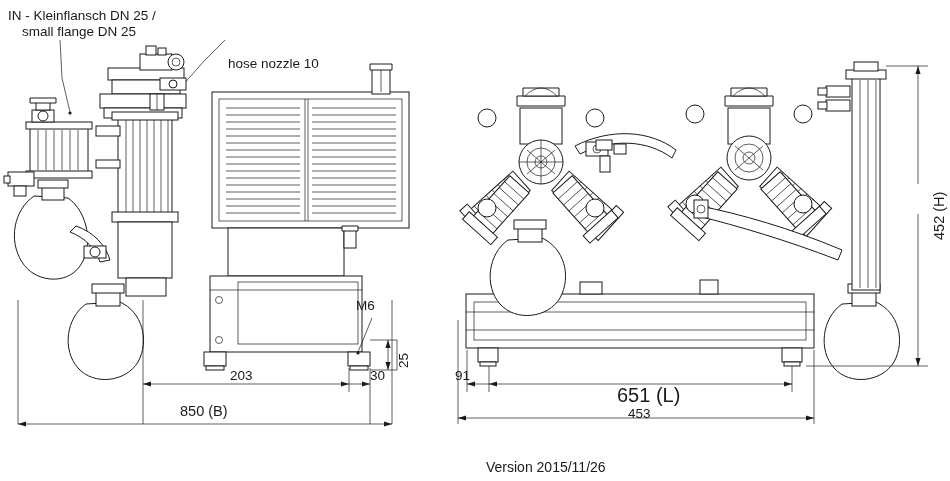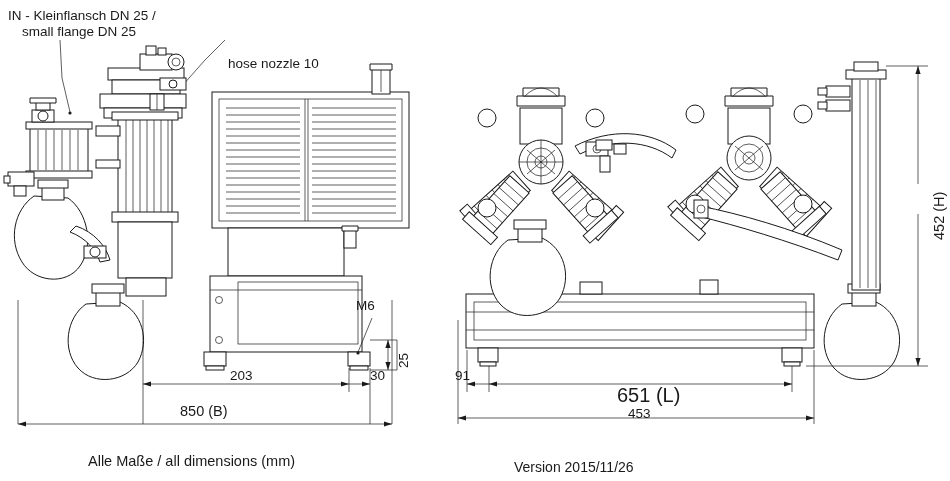--- a/index.html
+++ b/index.html
@@ -461,18 +461,17 @@
   <div class="txt" style="left:180px; top:404px; font-size:14.5px;">850 (B)</div>
 
   <div class="txt" style="left:455px; top:368px;">91</div>
 
   <div class="txt" style="left:628px; top:368px;margin-top:38px;">453</div>
 
   <div class="txt rot" style="left:932px; top:240px; font-size:14.5px;">452 (H)</div>
 
   <div class="txt" style="left:617px; top:388px; font-size:20px;">651 (L)</div>
 
-  <div class="txt" style="left:88px; top:454px; font-size:14.5px;">Alle Maße / all dimensions (mm)</div>
-
-
-  <div class="txt" style="left:514px; top:460px; font-size:14px;">Version 2015/11/26</div>
+
+
+  <div class="txt" style="left:486px; top:460px; font-size:14px;">Version 2015/11/26</div>
 
 </div>
 
 </body></html>

